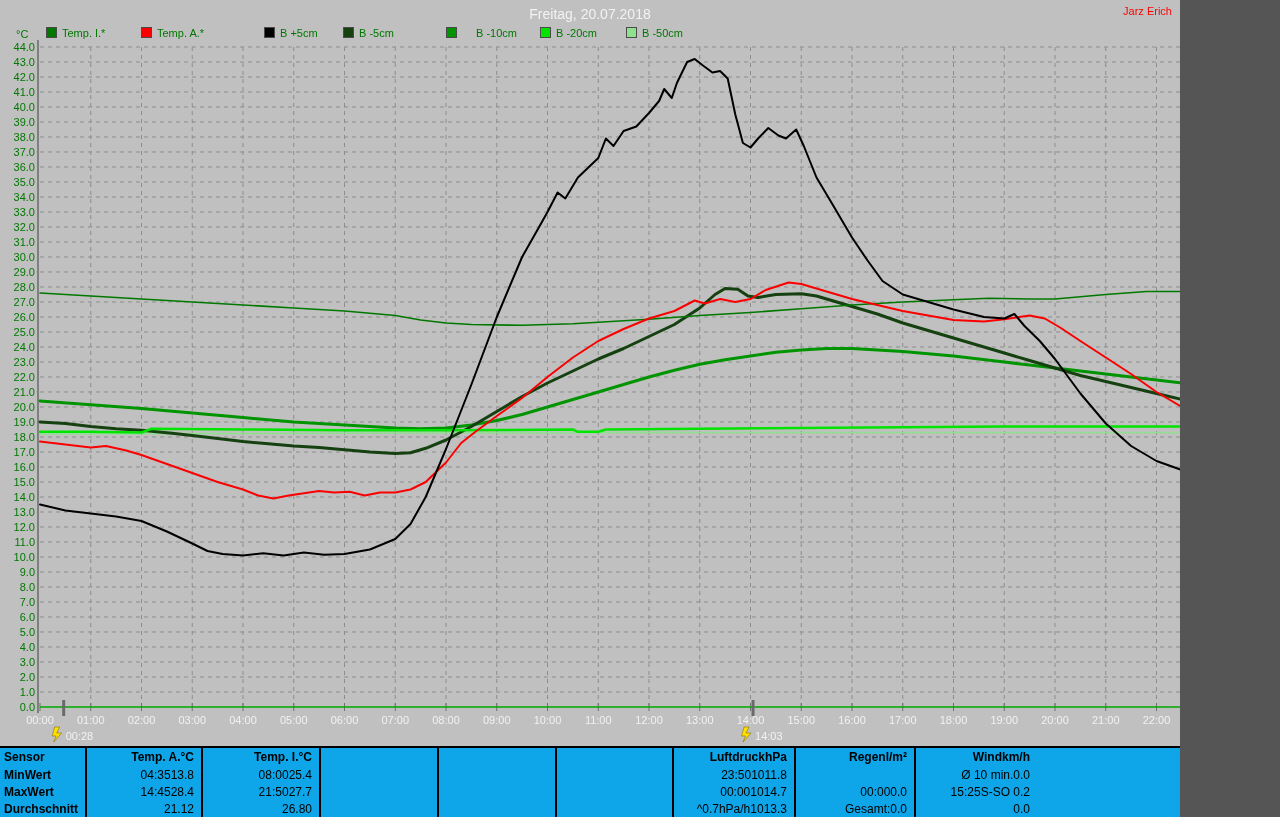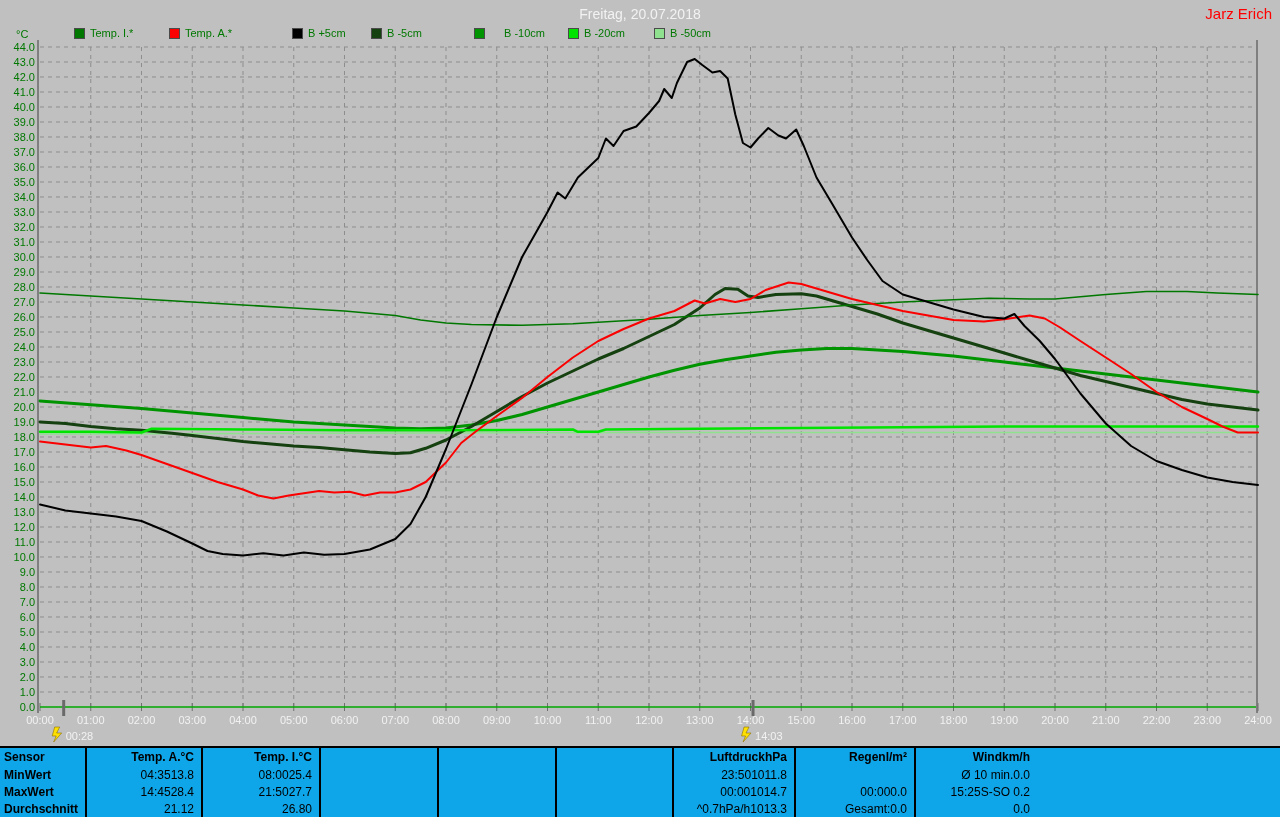--- a/index.html
+++ b/index.html
@@ -1,35 +1,35 @@
 <!DOCTYPE html>
 <html><head>
 <meta charset="utf-8">
 <style>
   html,body { margin:0; padding:0; background:#555; }
   .screen {
-    position:relative; width:1280px; height:817px;
+    position:relative; width:1180px; height:817px;
     background:#c0c0c0; overflow:hidden;
     font-family:"Liberation Sans", sans-serif;
     -webkit-font-smoothing:none;
   }
   .titlebar {
     position:absolute; top:6px; left:0; width:100%;
     text-align:center; color:#f2f2f2; font-size:14px;
   }
   .user-label {
     position:absolute; top:5px; right:8px;
-    color:#ff0000; font-size:15px;
+    color:#ff0000; font-size:11px;
   }
   .unit-label {
     position:absolute; top:28px; left:16px;
     color:#007800; font-size:11px;
   }
   .legend { position:absolute; top:27px; left:0; width:100%; height:16px; }
-  .legend-item { position:absolute; top:0; display:flex; align-items:flex-end; gap:5px;margin-left:28px; }
+  .legend-item { position:absolute; top:0; display:flex; align-items:flex-start; gap:5px; }
   .legend-swatch { width:9px; height:9px; border:1px solid #4a4a4a; display:inline-block; }
   .legend-text { color:#007800; font-size:11px; white-space:nowrap; }
   #chart-svg { position:absolute; top:0; left:0; }
   .stats-table {
     position:absolute; left:0; top:746px; width:1280px; height:71px;
     background:#0ea5e9; border-top:2px solid #000; box-sizing:border-box;
     display:grid;
     grid-template-columns:87px 116px 118px 118px 118px 117px 122px 120px 121px 1fr;
     grid-template-rows:18px 17px 17px 17px;
     font-size:12px; color:#000;

